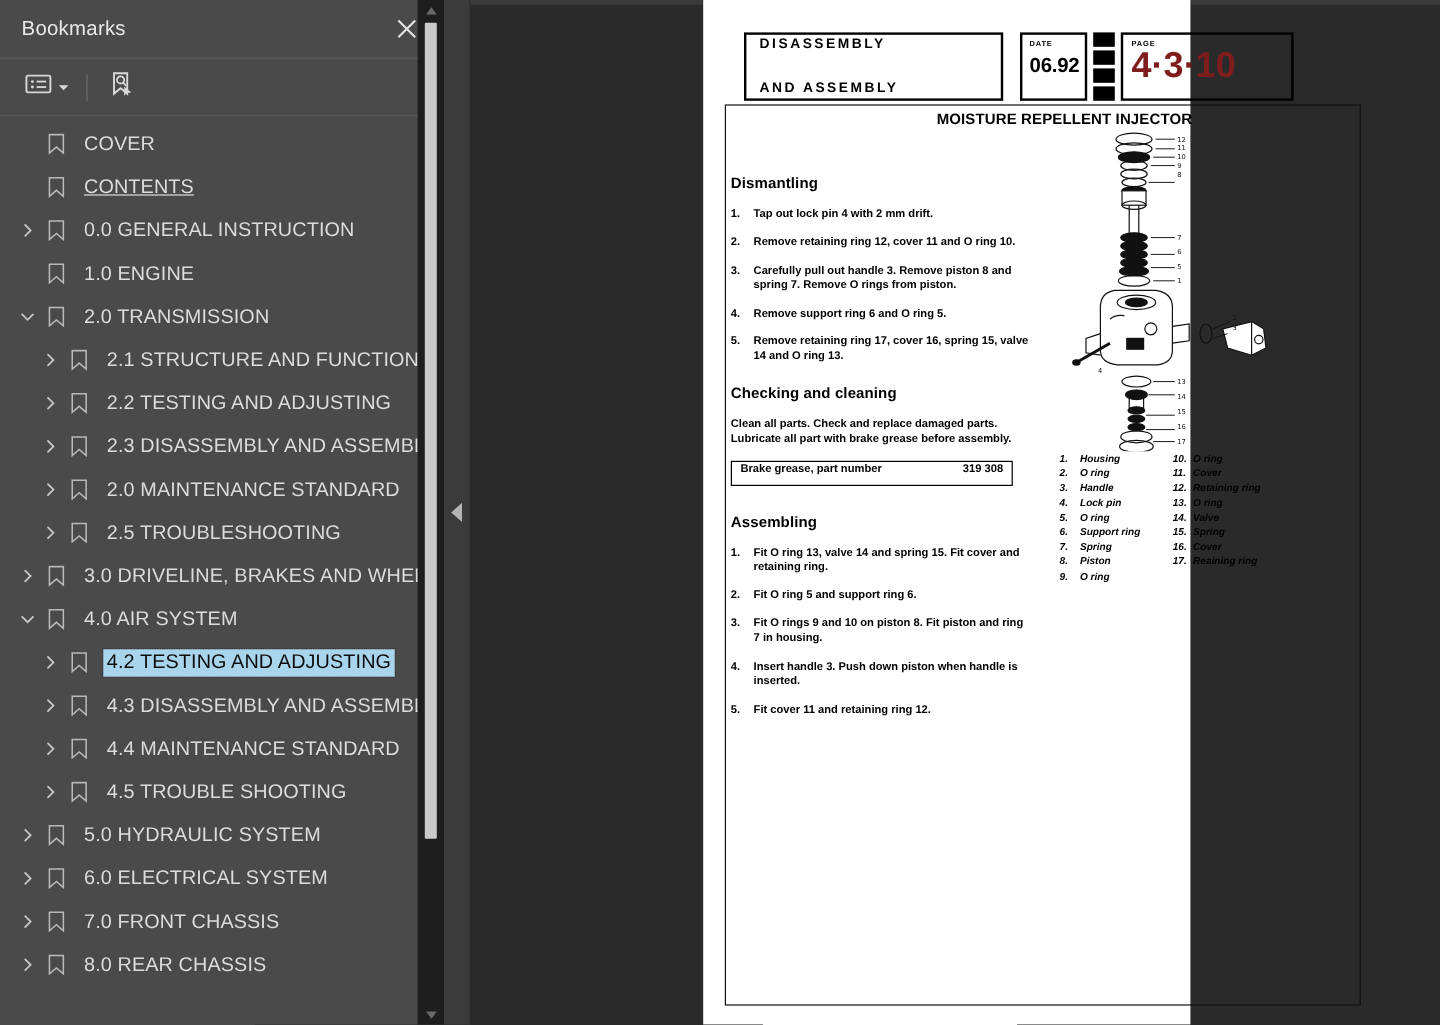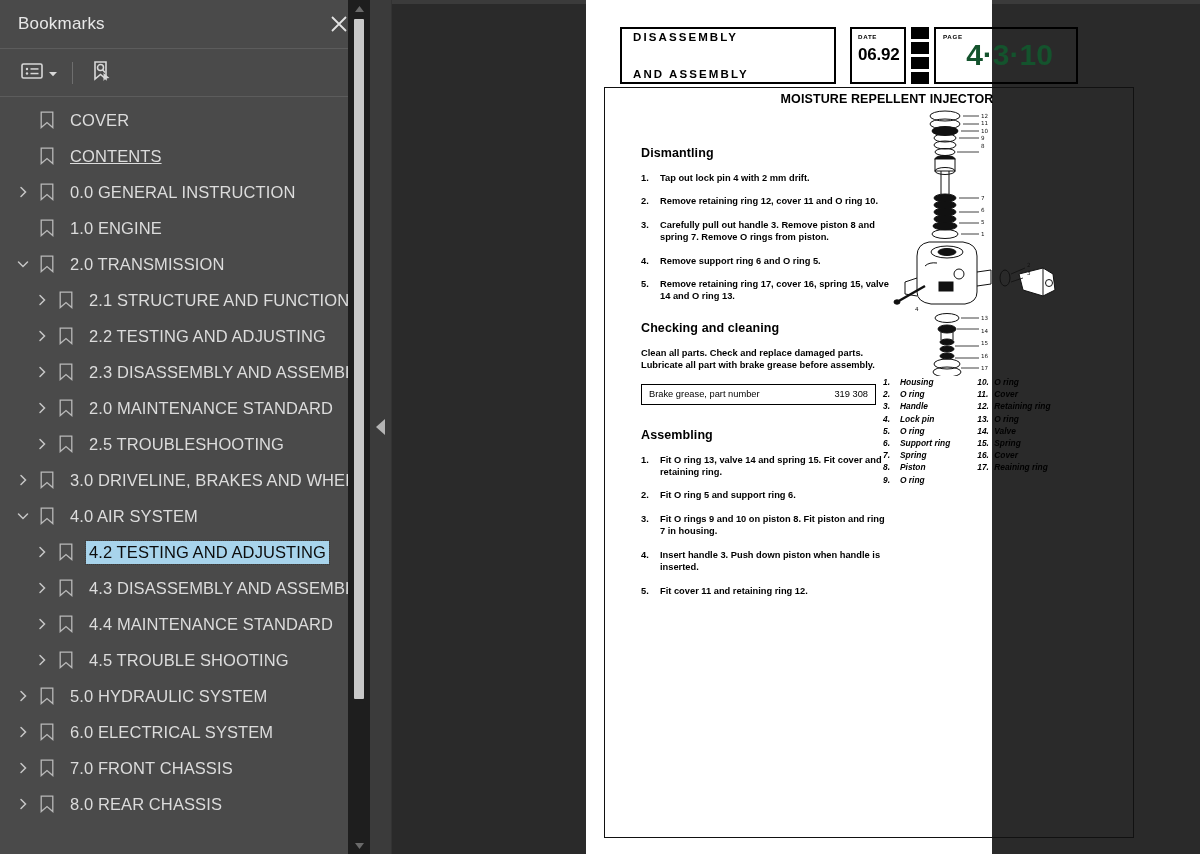--- a/index.html
+++ b/index.html
@@ -159,61 +159,61 @@
     width: 18px; margin-left: 5px;
     display: flex; flex-direction: column; justify-content: space-between;
   }
   .hdr-blk { height: 12px; background: #000; }
   #hdr-page-box {
     width: 144px; border: 2.5px solid #000; margin-left: 5px;
     display: flex; flex-direction: column; padding: 4px 0 0 7px;
     position: relative;
   }
   #hdr-page-val {
-    font-size: 30px; font-weight: 700; color: #14532d;
-    text-align: center; line-height: 32px; letter-spacing: 0px;
+    font-size: 30px; font-weight: 700; color: #7f1d1d;
+    line-height: 32px; letter-spacing: 0px;
     margin-top: -1px;
   }
 
   
   #frame {
     position: absolute; left: 18px; top: 87px;
     width: 530px; height: 751px;
     border: 1.6px solid #111;
     padding-left: 36px;
   }
   #page-heading {
     text-align: center; font-size: 12.5px; font-weight: 700;
     color: #000; margin-top: 4px; letter-spacing: .1px;
   }
 
   
   #col-left {
-    position: absolute; left: 36px; top: 58px; width: 248px;
+    position: absolute; left: 4px; top: 58px; width: 248px;
   }
   .sec-h {
     font-size: 12.5px; font-weight: 700; color: #000;
     margin-bottom: 12px; letter-spacing: .1px;
   }
   ol.steps { list-style: none; }
   ol.steps li {
     display: flex; margin-bottom: 11px;
     font-size: 9.3px; line-height: 12.4px; color: #000;
     font-weight: 600;
   }
   ol.steps li .num { flex: 0 0 19px; font-weight: 600; }
   ol.steps li .txt { flex: 1 1 auto; }
   .para {
     font-size: 9.3px; line-height: 12.4px; color: #000;
     font-weight: 600; margin-bottom: 12px;
   }
   #grease-box {
     border: 1.4px solid #000; height: 21px;
-    display: flex; align-items: center; justify-content: space-between;
-    padding: 0 7px; font-size: 9.3px; font-weight: 400; color: #000;
+    display: flex; justify-content: space-between;
+    padding: 0 7px; font-size: 9.3px; font-weight: 700; color: #000;
     width: 235px;
     gap: 24px;
   }
 
   
   #legend {
     position: absolute; left: 278px; top: 288px;
     display: flex; gap: 27px;
   }
   .legend-col { display: flex; flex-direction: column; }

